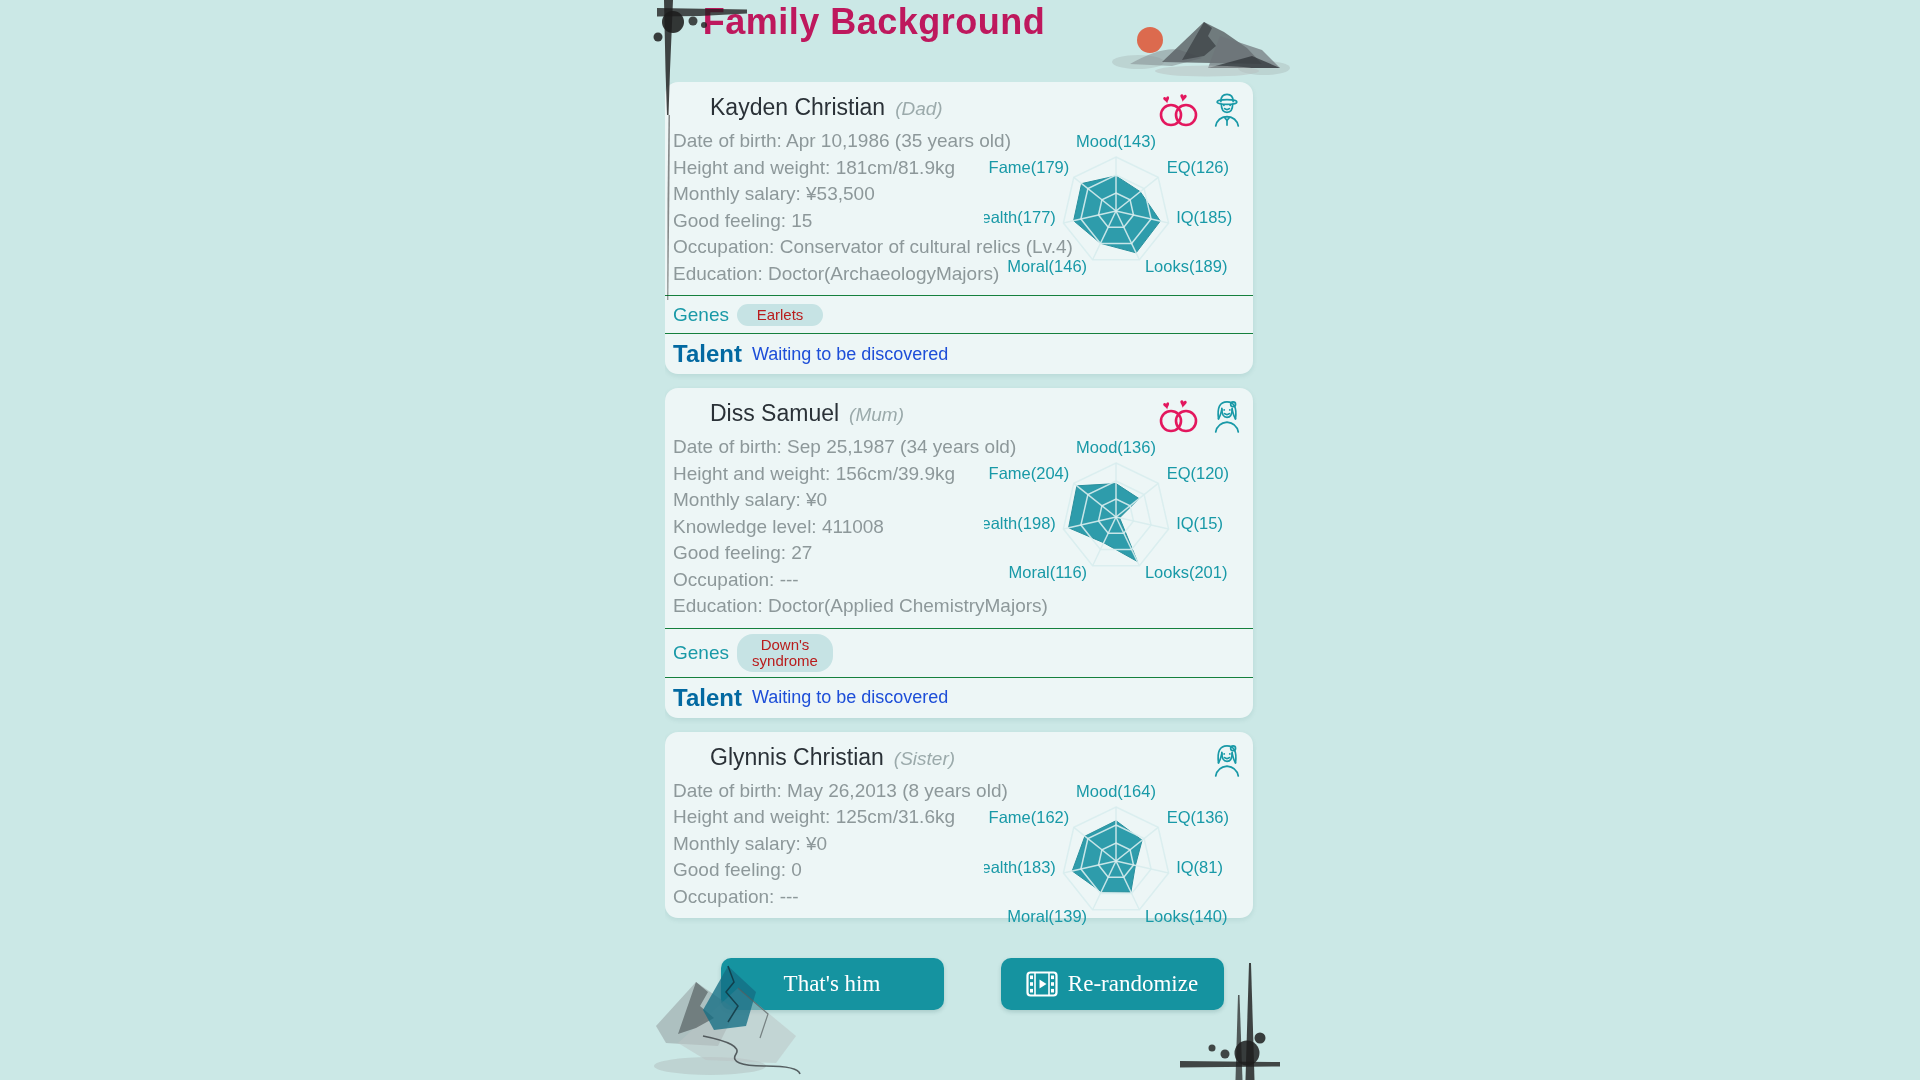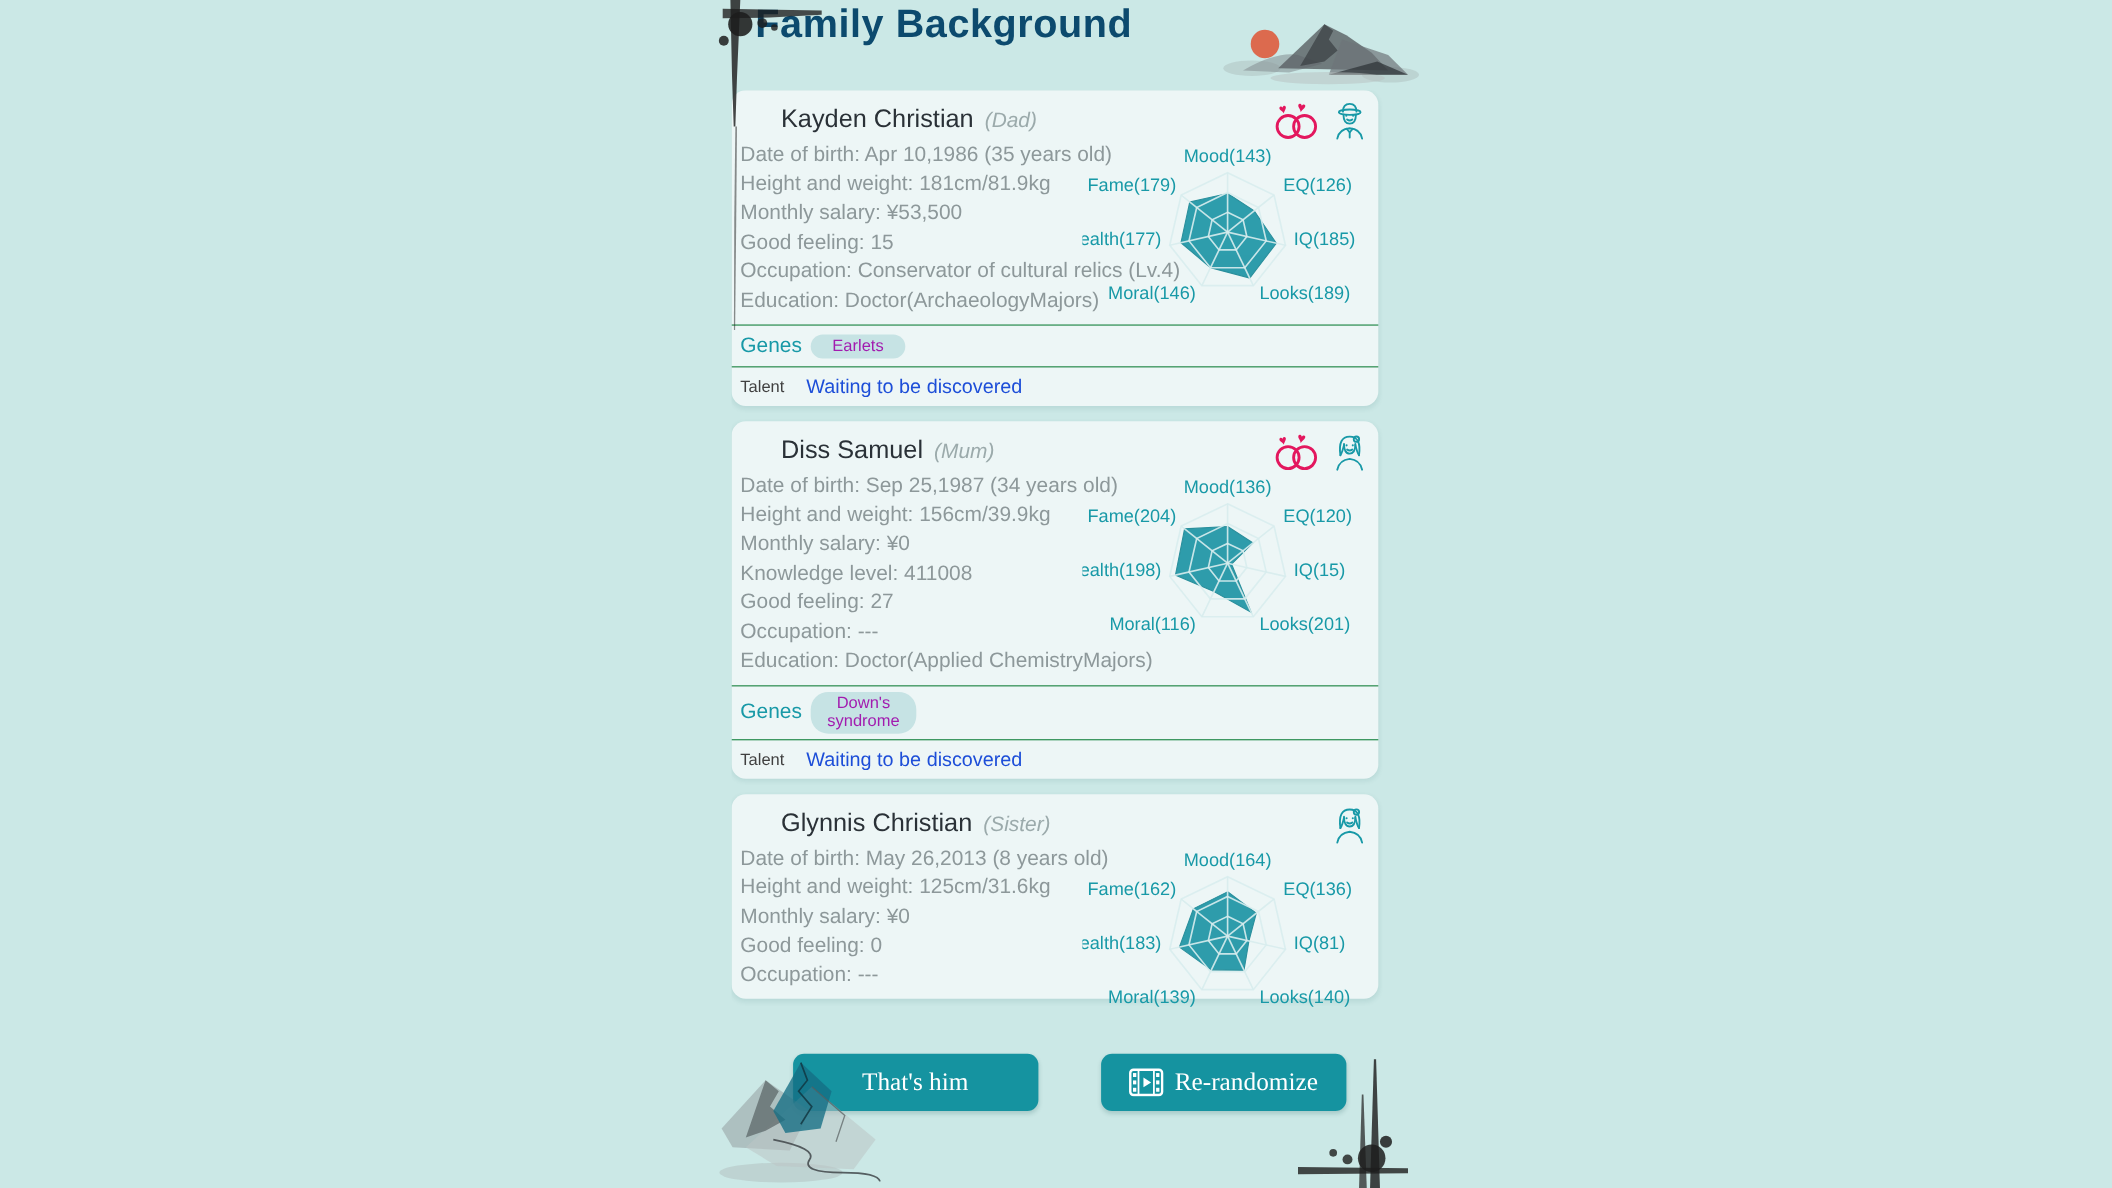--- a/index.html
+++ b/index.html
@@ -4,23 +4,23 @@
 <style>
   * { margin:0; padding:0; box-sizing:border-box; }
   html,body { width:1920px; height:1080px; overflow:hidden; }
   body {
     background:#cbe8e6;
     font-family:"Liberation Sans","DejaVu Sans",sans-serif;
     position:relative;
   }
   
   .page-title {
-    position:absolute; top:0; left:0; width:1716px;
+    position:absolute; top:0; left:16px; width:1716px;
     text-align:center; font-size:36px; font-weight:bold;
-    color:#0c4a6e; line-height:44px; letter-spacing:.5px;
+    color:#be185d; line-height:44px; letter-spacing:.5px;
   }
   
   .deco { position:absolute; pointer-events:none; z-index:40; }
   .deco-tl { left:640px; top:0; }
   .deco-tr { left:1112px; top:6px; }
   .deco-bl { left:648px; top:948px; }
   .deco-br { left:1180px; top:940px; }
   
   .cards-viewport {
     position:absolute; left:665px; top:82px; width:592px; height:846px;
@@ -38,23 +38,23 @@
   .member-icons { position:absolute; top:8px; right:10px; display:flex; align-items:center; gap:9px; }
   .info { margin-top:7px; }
   .info-line { font-size:19px; color:#8d989a; line-height:26.5px; white-space:nowrap; }
   .radar { position:absolute; left:319px; top:27px; width:270px; height:205px; }
   .genes-row, .talent-row {
     border-top:1px solid #15803d; display:flex; align-items:center;
     padding:5px 8px; min-height:38px;
   }
   .talent-row { min-height:36px; padding:6px 8px; }
   .genes-label { color:#1899a7; font-size:19px; min-width:50px; }
-  .talent-label { color:#404040; font-size:15px; min-width:50px; }
+  .talent-label { color:#0369a1; font-size:24px; min-width:50px;font-weight:bold; }
   .gene-pill {
-    background:#c6e3e4; color:#a21caf; border-radius:16px;
+    background:#c6e3e4; color:#b91c1c; border-radius:16px;
     padding:3px 14px; font-size:15px; line-height:16px;
     min-width:86px; text-align:center; margin-left:8px;
   }
   .talent-text { color:#1d4ed8; font-size:18px; margin-left:10px; }
   
   .buttons-row {
     position:absolute; top:958px; left:12px; width:1920px; height:52px;
     display:flex; justify-content:center; gap:57px; z-index:20;font-family:Liberation Serif, serif;
   }
   .game-button {

